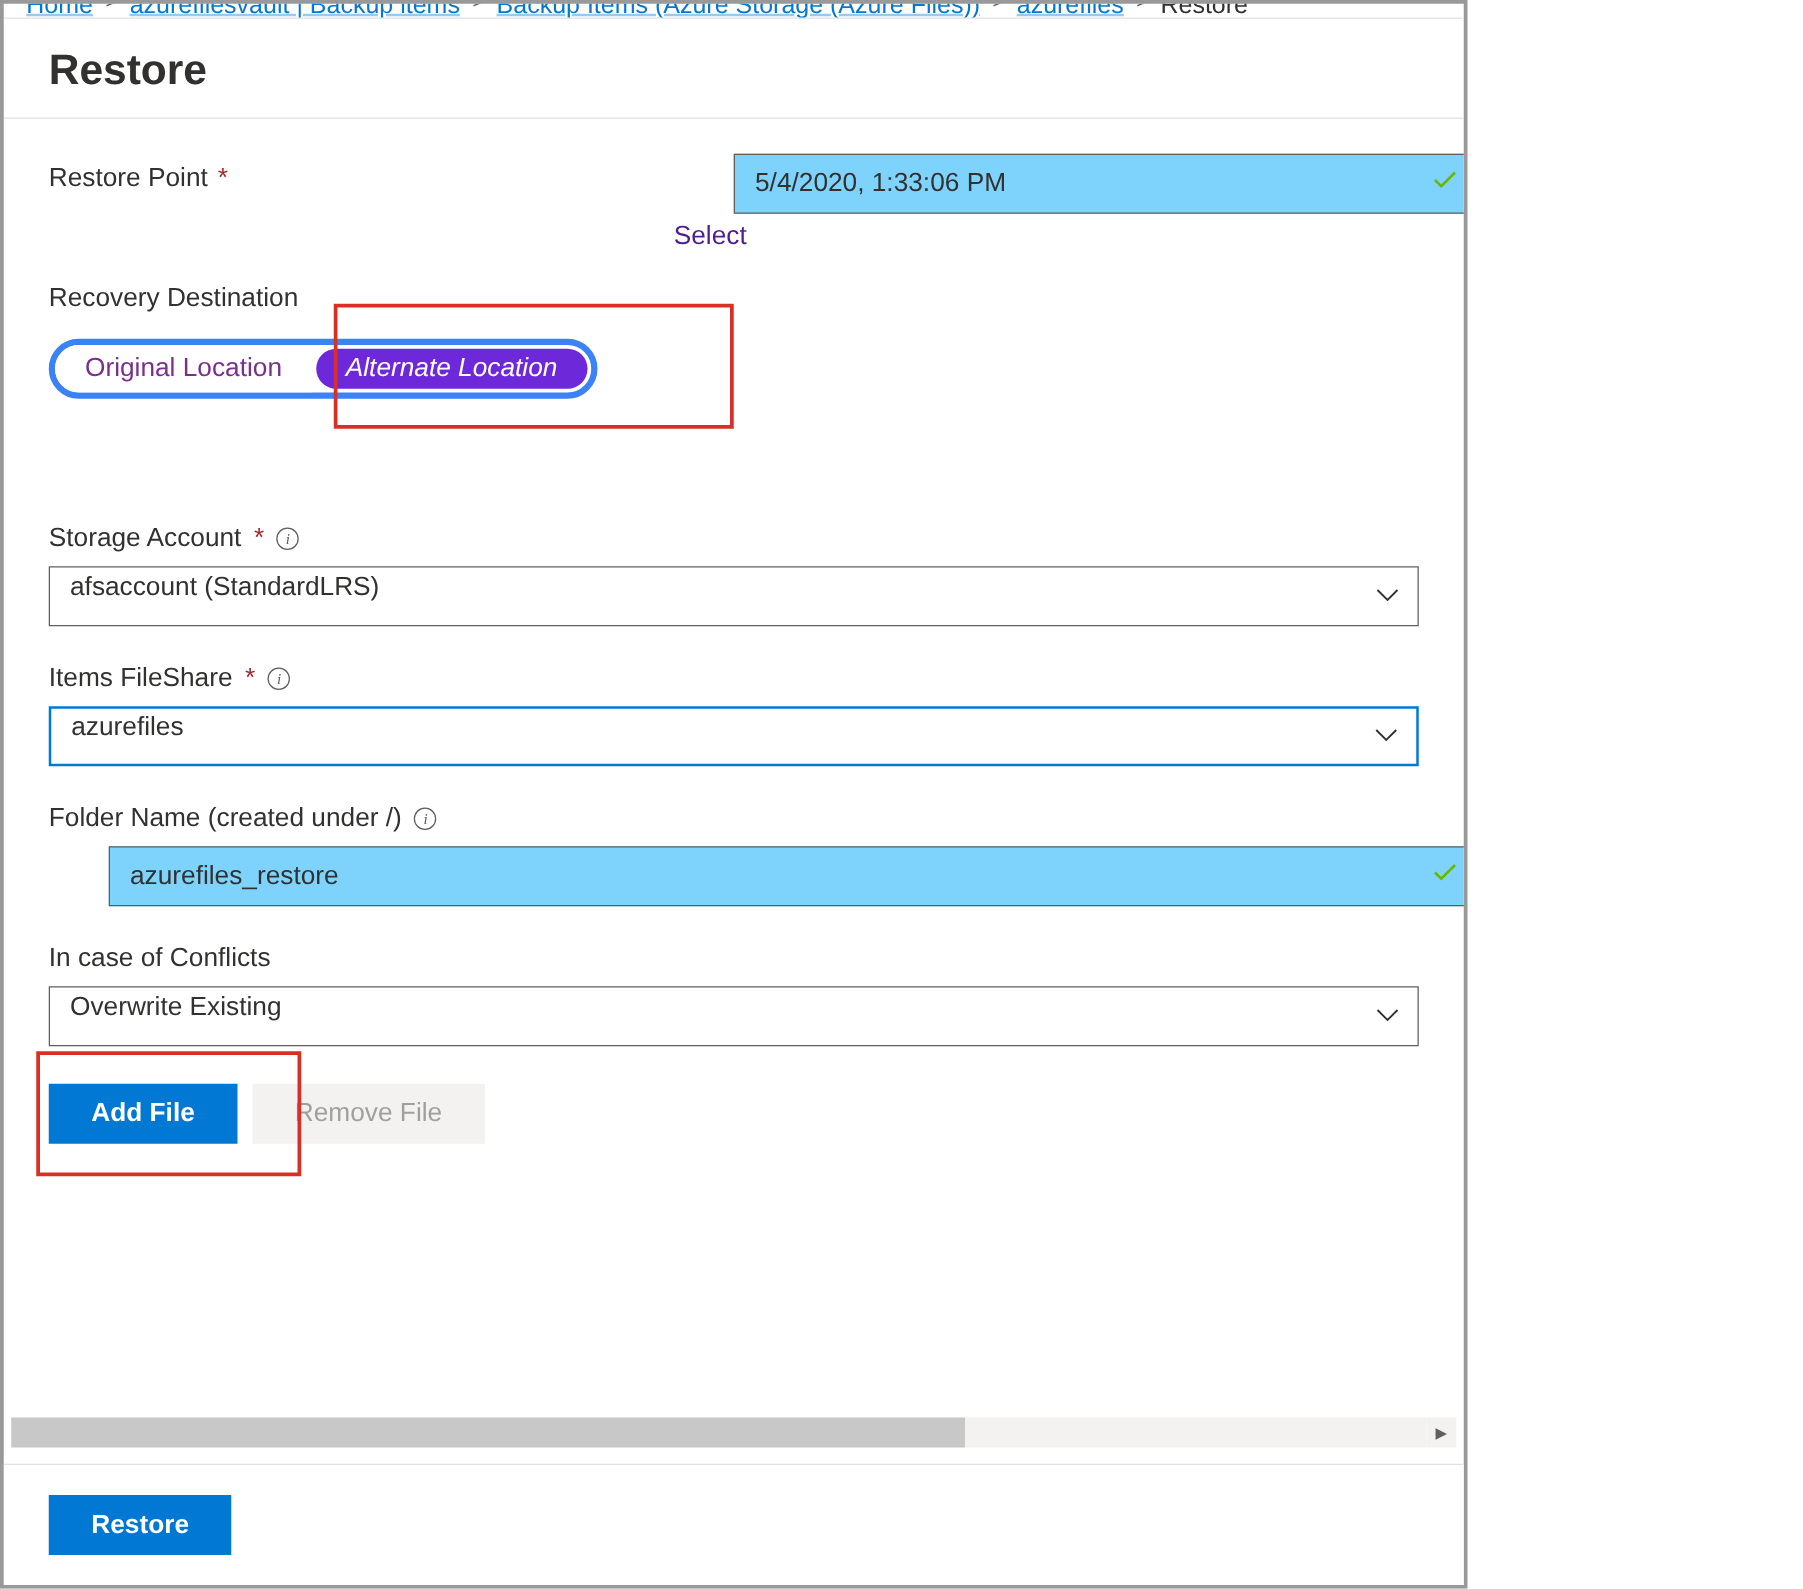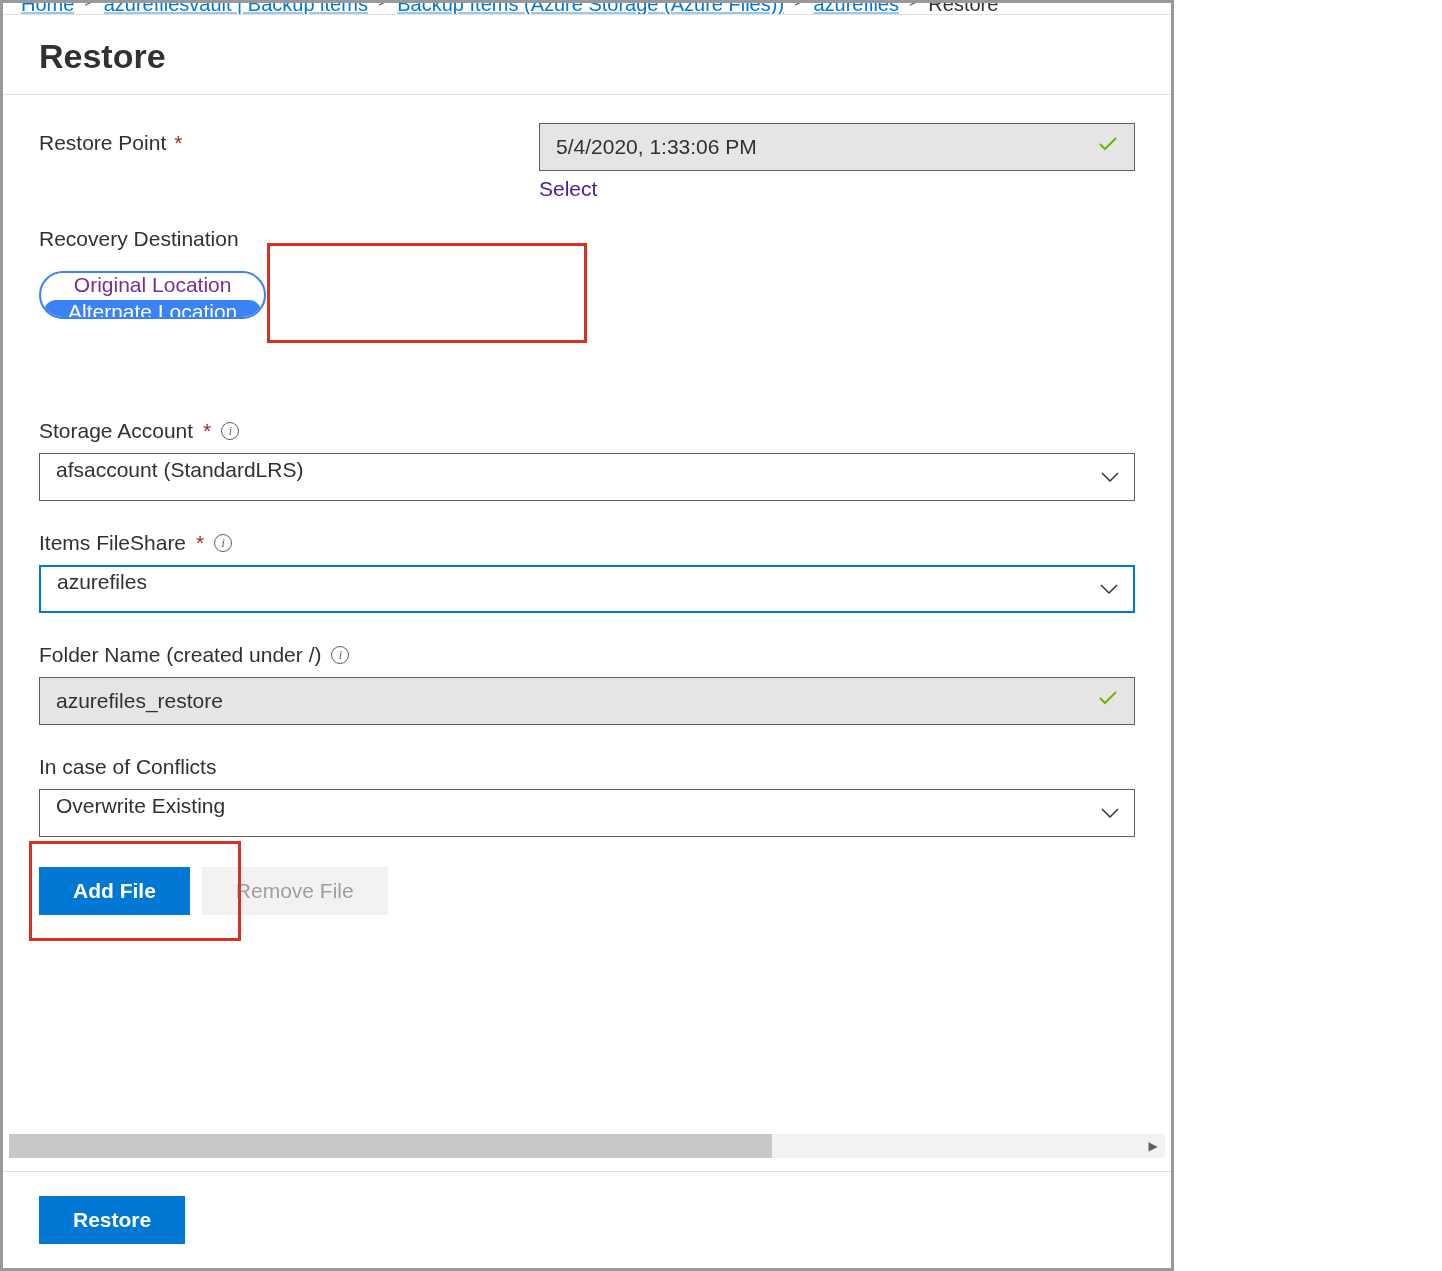--- a/index.html
+++ b/index.html
@@ -11,28 +11,28 @@
     .breadcrumb .current { color: #323130; text-decoration: none; }
     .content { padding: 22px 36px 0 36px; }
     h1 { font-size: 34px; font-weight: 700; margin-bottom: 18px; }
     .hr { border: none; border-top: 1px solid #e1e1e1; margin: 0 -36px 28px -36px; }
     .row { display: flex; align-items: flex-start; margin-bottom: 26px; }
     .label-col { width: 500px; font-size: 21px; font-weight: 400; padding-top: 8px; display: flex; align-items: center; gap: 8px; }
     .label-block { font-size: 21px; font-weight: 400; margin-bottom: 10px; display: flex; align-items: center; gap: 10px; }
     .req { color: #a4262c; }
     .info-icon { display: inline-flex; width: 18px; height: 18px; border: 1px solid #605e5c; border-radius: 50%; align-items: center; justify-content: center; font-size: 12px; color: #605e5c; font-style: italic; font-family: Georgia, serif; }
     .input-col { flex: 1; }
-    .text-input { width: 100%; height: 48px; border: 1px solid #605e5c; padding: 0 48px 0 16px; font-size: 21px; position: relative; background: #e5e5e5; display: flex; align-items: center; }
+    .text-input { width: 100%; height: 48px; border: 1px solid #605e5c; padding: 0 48px 0 16px; font-size: 21px; position: relative; background: #7dd3fc; display: flex; align-items: center; margin-left: 48px; }
     .check-icon { position: absolute; right: 14px; top: 50%; transform: translateY(-50%); color: #6bb700; font-size: 22px; }
     .chevron-down { position: absolute; right: 14px; top: 50%; transform: translateY(-50%); }
     .chevron-down svg { width: 20px; height: 14px; }
     .select-link { color: #4c1d95; font-size: 21px; margin-top: 6px; display: inline-block; cursor: pointer; }
-    .pill-group { display: inline-flex; border: 2px solid #3b82f6; border-radius: 999px; overflow: hidden; height: 48px; align-items: center; flex-direction: column; }
+    .pill-group { display: inline-flex; border: 5px solid #3b82f6; border-radius: 999px; overflow: hidden; height: 48px; align-items: center; }
     .pill { padding: 0 24px; height: 100%; display: flex; align-items: center; font-size: 21px; cursor: pointer; color: #7a2f8f; background: #fff; }
-    .pill.active { background: #3b82f6; color: #fff; border-radius: 999px; margin: 3px; height: calc(100% - 6px); }
+    .pill.active { background: #6d28d9; color: #fff; border-radius: 999px; margin: 3px; height: calc(100% - 6px); font-style: italic; }
     .red-box { border: 3px solid #d93025; position: absolute; pointer-events: none; }
     .field { margin-bottom: 30px; }
     .dropdown { width: 100%; height: 48px; border: 1px solid #605e5c; padding: 0 48px 15px 16px; font-size: 21px; background: #fff; position: relative; display: flex; align-items: center; cursor: pointer; }
     .dropdown.focused { border: 2px solid #0078d4; }
     .btn-row { display: flex; gap: 12px; margin-top: 10px; position: relative; }
     .btn-primary { background: #0078d4; color: #fff; border: none; font-size: 21px; font-weight: 600; padding: 12px 34px; cursor: pointer; }
     .btn-disabled { background: #f3f2f1; color: #a19f9d; border: none; font-size: 21px; font-weight: 500; padding: 12px 34px; cursor: default; }
     .scroll-area { position: absolute; left: 6px; right: 6px; bottom: 110px; height: 24px; display: flex; }
     .scroll-thumb { background: #c8c8c8; height: 100%; flex: 0 0 66%; }
     .scroll-track { background: #f3f2f1; height: 100%; flex: 1; }

